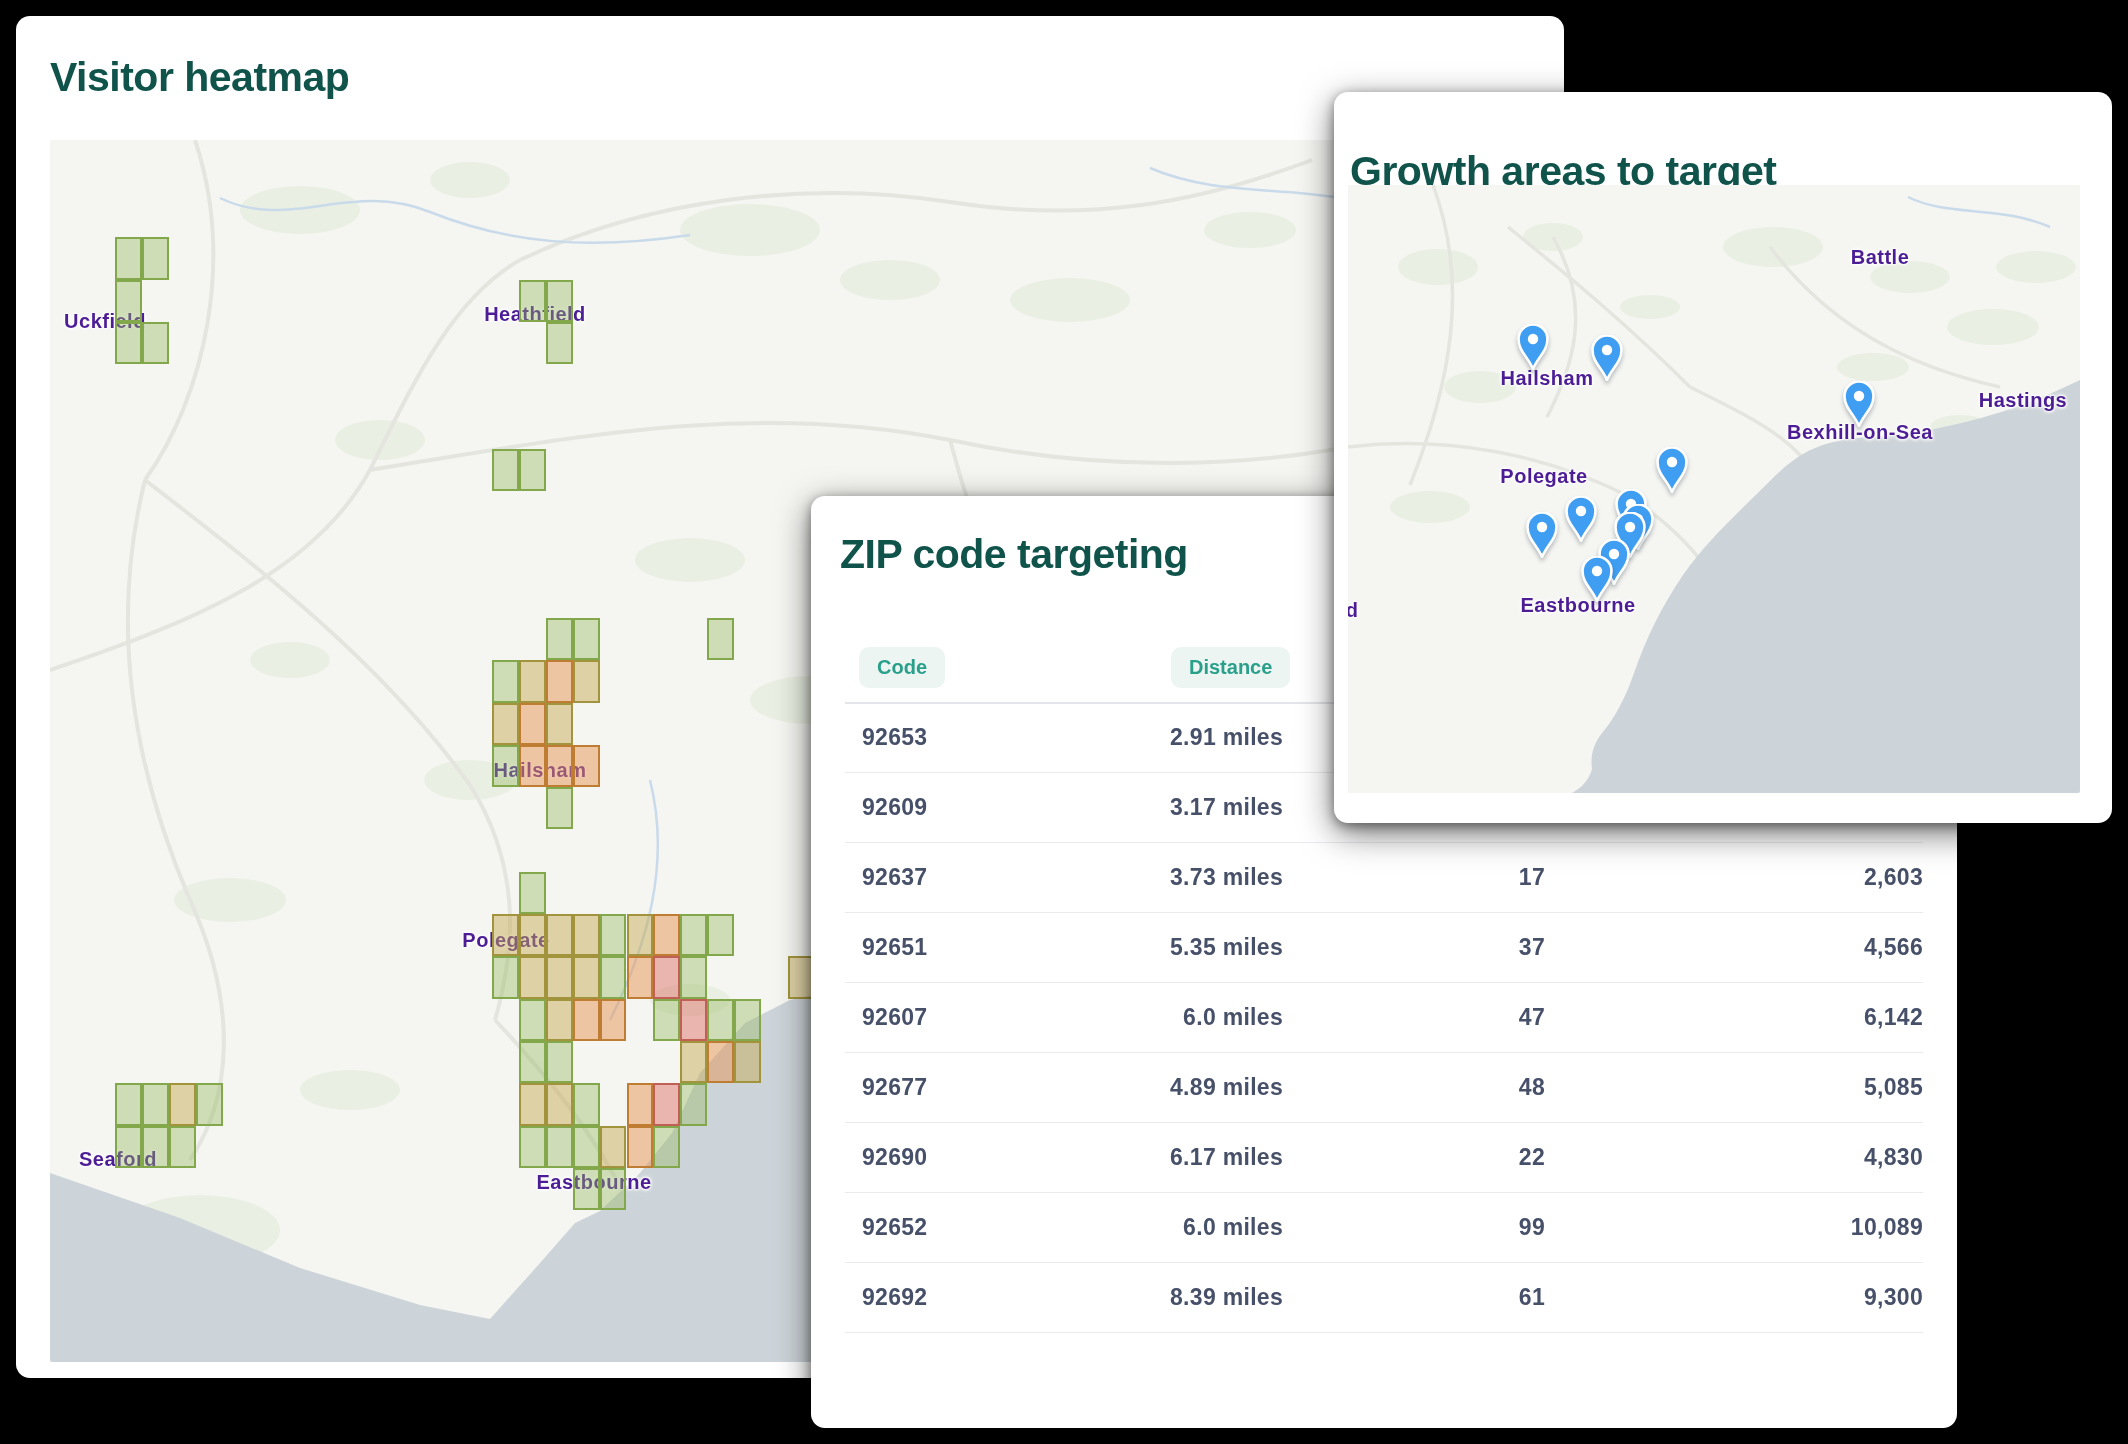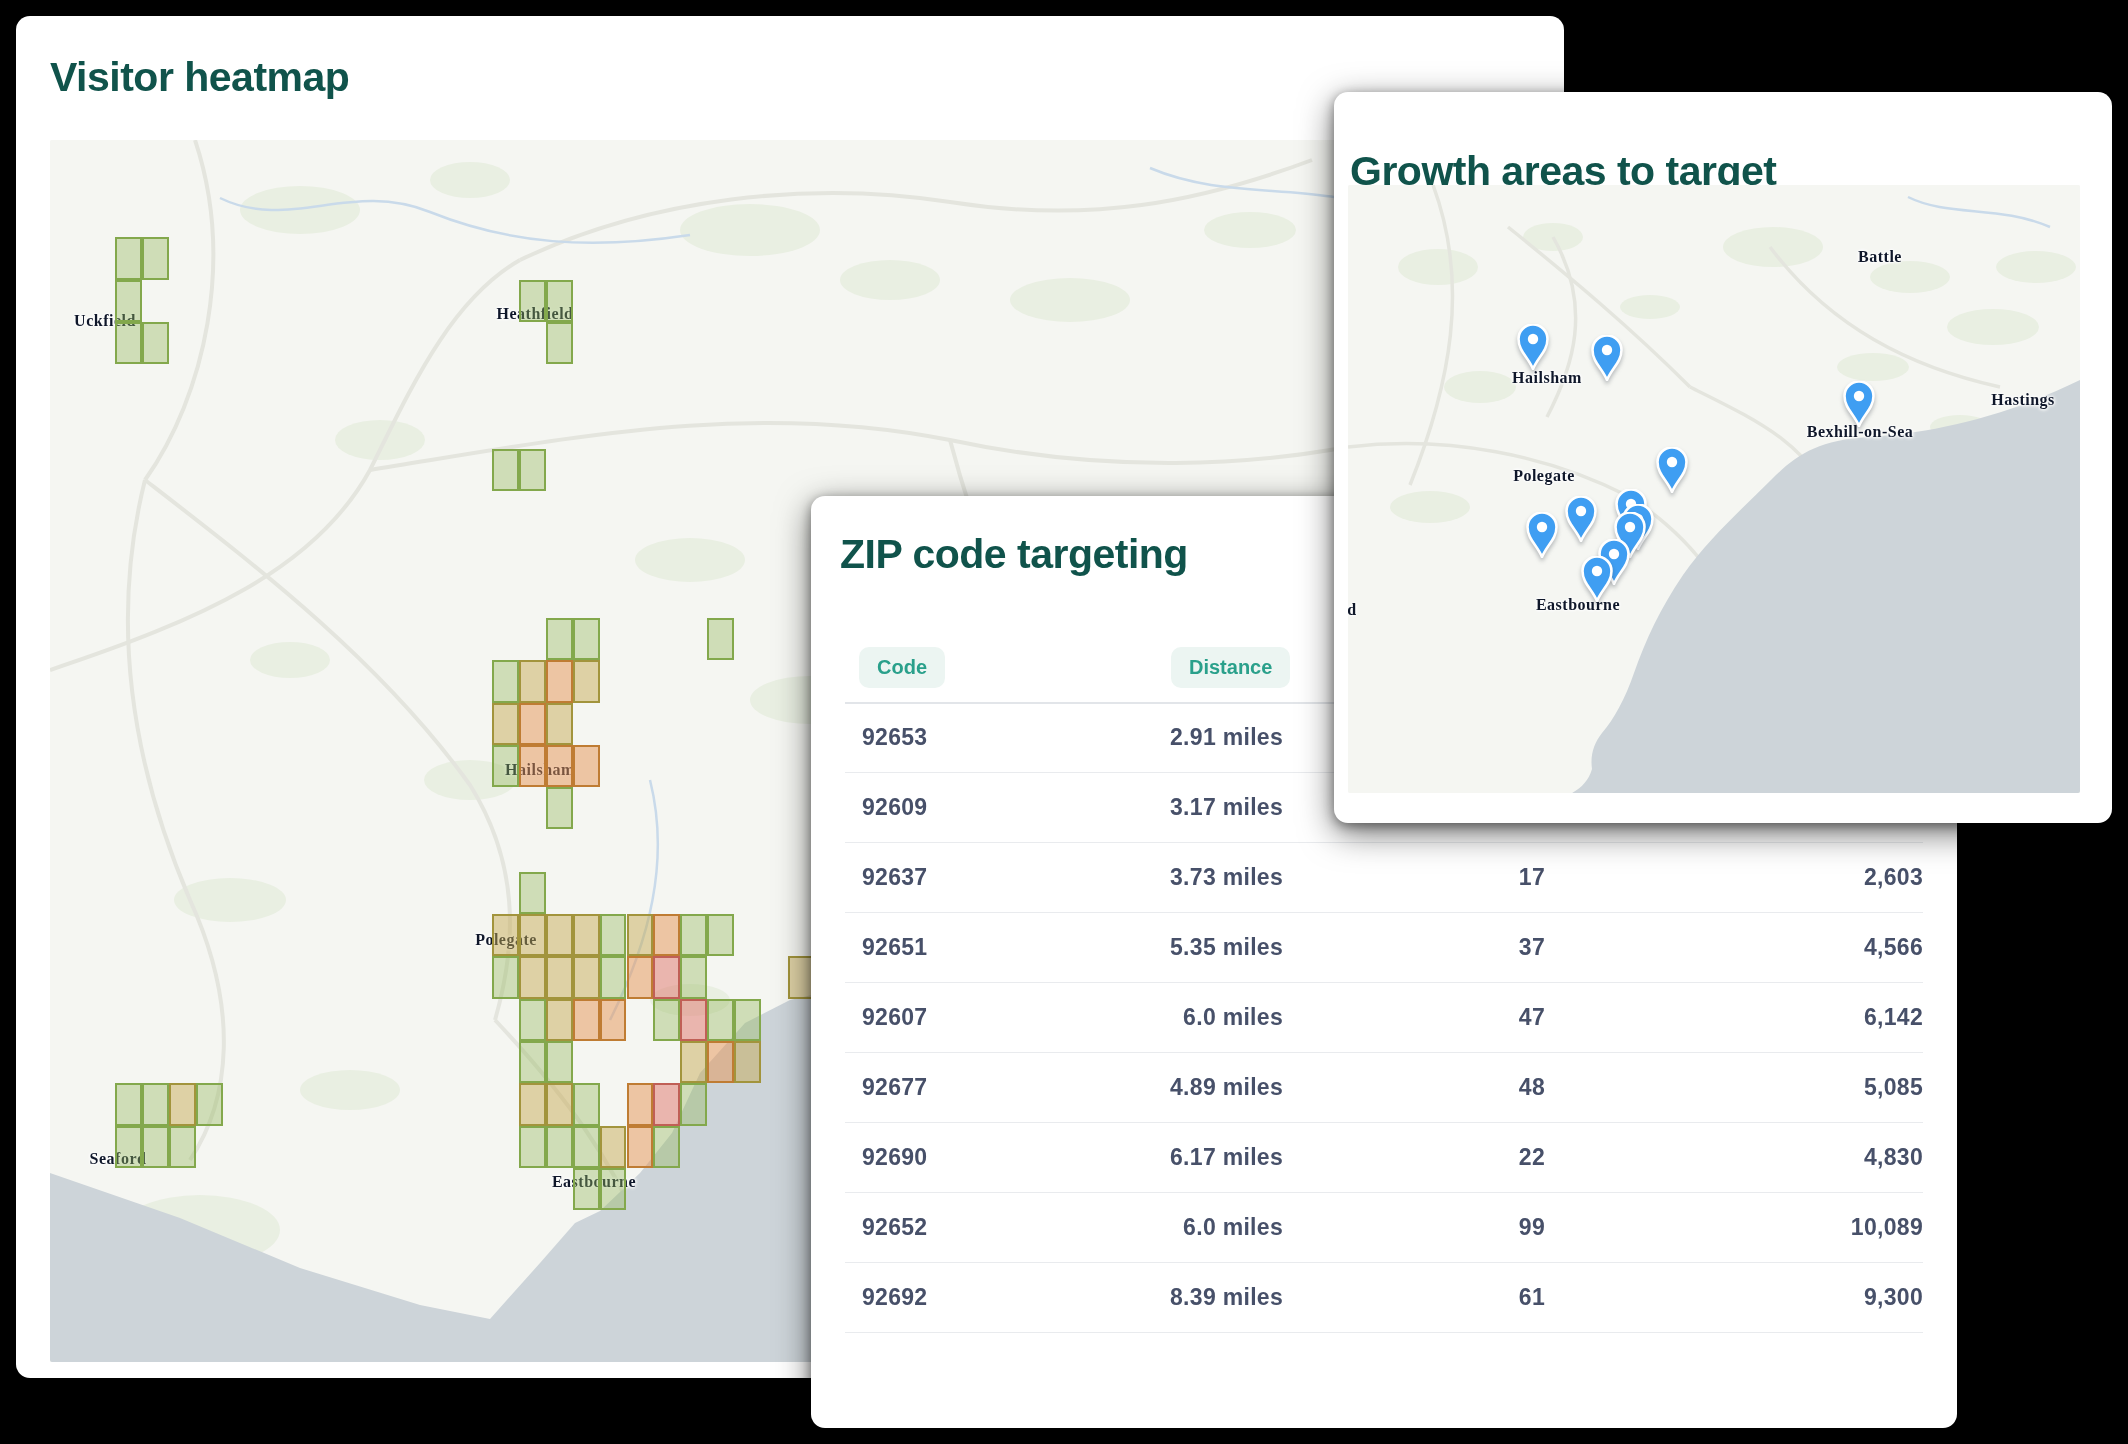--- a/index.html
+++ b/index.html
@@ -15,24 +15,23 @@
   .card h2{
     position:absolute;margin:0;font-size:41px;font-weight:bold;
     letter-spacing:-0.5px;color:#10534b;
   }
   .map{
     position:absolute;overflow:hidden;background:#f5f6f2;border-radius:2px;
   }
   .map svg.basemap{position:absolute;left:0;top:0;}
   .map-label{
     position:absolute;transform:translate(-50%,-50%);
-    font-size:16px;font-weight:bold;color:#0f172a;white-space:nowrap;
+    font-size:20px;font-weight:bold;color:#4c1d95;white-space:nowrap;
     text-shadow:0 0 3px #fff,0 0 3px #fff,0 0 4px #fff,0 0 5px #fff;
     letter-spacing:0.5px;
-    font-family:Liberation Serif, serif;
   }
   .heat-cell{position:absolute;box-sizing:border-box;}
   .pin{position:absolute;filter:drop-shadow(0 3px 2px rgba(60,70,80,0.35));}
   
   .chip-row{position:absolute;left:34px;top:151px;width:1078px;height:41px;}
   .chip{
     position:absolute;top:0;height:41px;box-sizing:border-box;
     background:#ecf5f2;color:#2aa08b;border-radius:10px;
     font-size:20px;font-weight:bold;padding:9px 18px;line-height:23px;
   }

